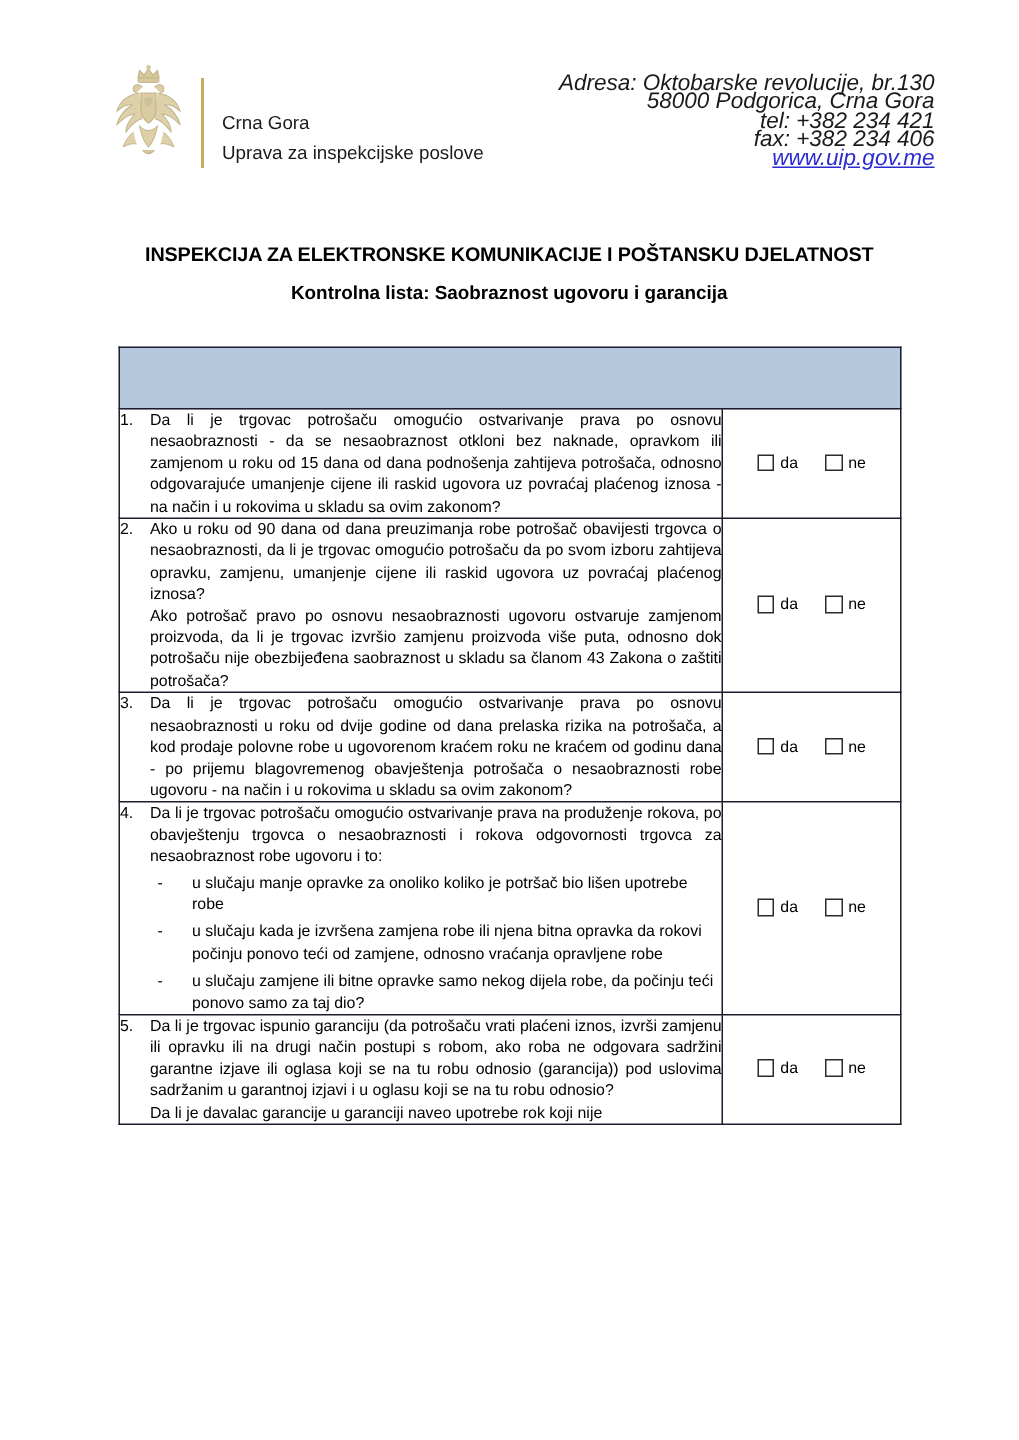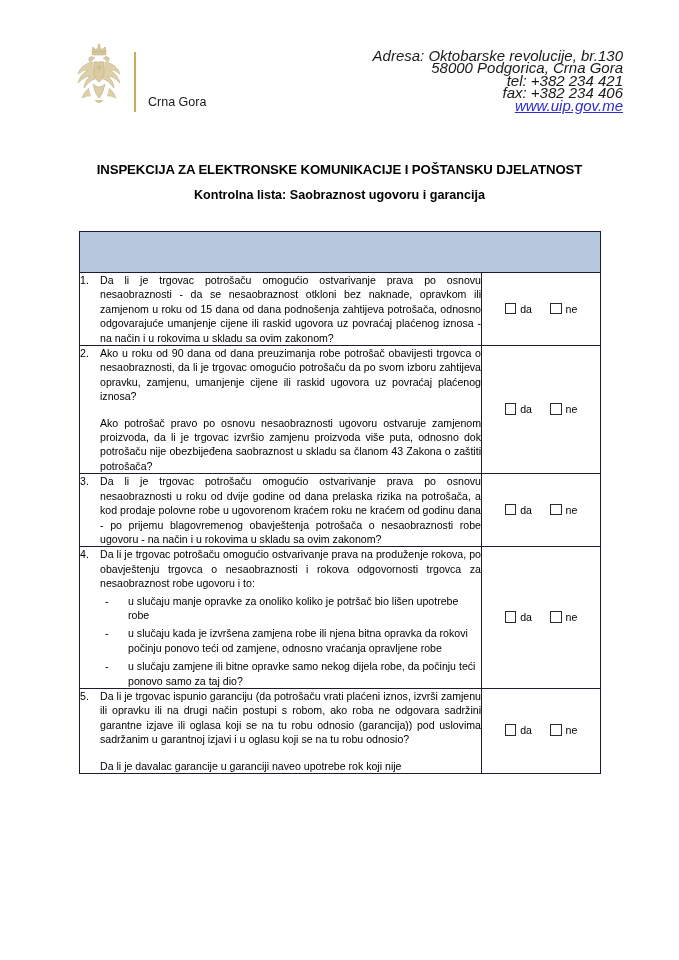--- a/index.html
+++ b/index.html
@@ -129,21 +129,21 @@
   .q-body {
     flex: 1 1 auto;
   }
   .q-text {
     font-size: 10.6px;
     line-height: 14.4px;
     text-align: justify;
     text-justify: inter-word;
     margin: 0;
   }
-  .q-text + .q-text { margin-top: 12px; }
+  .q-text + .q-text { margin-top: 0; }
   .q-text.noj { text-align: left; }
 
   ul.sublist {
     list-style: none;
     margin: 3px 0 0 0;
     padding: 0;
   }
   ul.sublist li {
     display: flex;
     font-size: 10.6px;
@@ -210,20 +210,21 @@
         <path d="M36 46 q5 4 7 10 q-6 -3 -9 -2" fill="#cbb575" stroke="#9c8747" stroke-width="0.6"></path>
         <path d="M22 58 q4 5 8 0" fill="#c0a85f" stroke="#9c8747" stroke-width="0.7"></path>
       </g>
     </svg>
   </div>
 
   <div class="gold-rule"></div>
 
   <div class="org-names">
     <div class="org-line">Crna Gora</div>
+    <div class="org-line">Uprava za inspekcijske poslove</div>
   </div>
 
   <div class="addr-block">
     <div class="addr-line">Adresa: Oktobarske revolucije, br.130</div>
     <div class="addr-line">58000 Podgorica, Crna Gora</div>
     <div class="addr-line">tel: +382 234 421</div>
     <div class="addr-line">fax: +382 234 406</div>
     <div class="addr-link">www.uip.gov.me</div>
   </div>
 </div>

